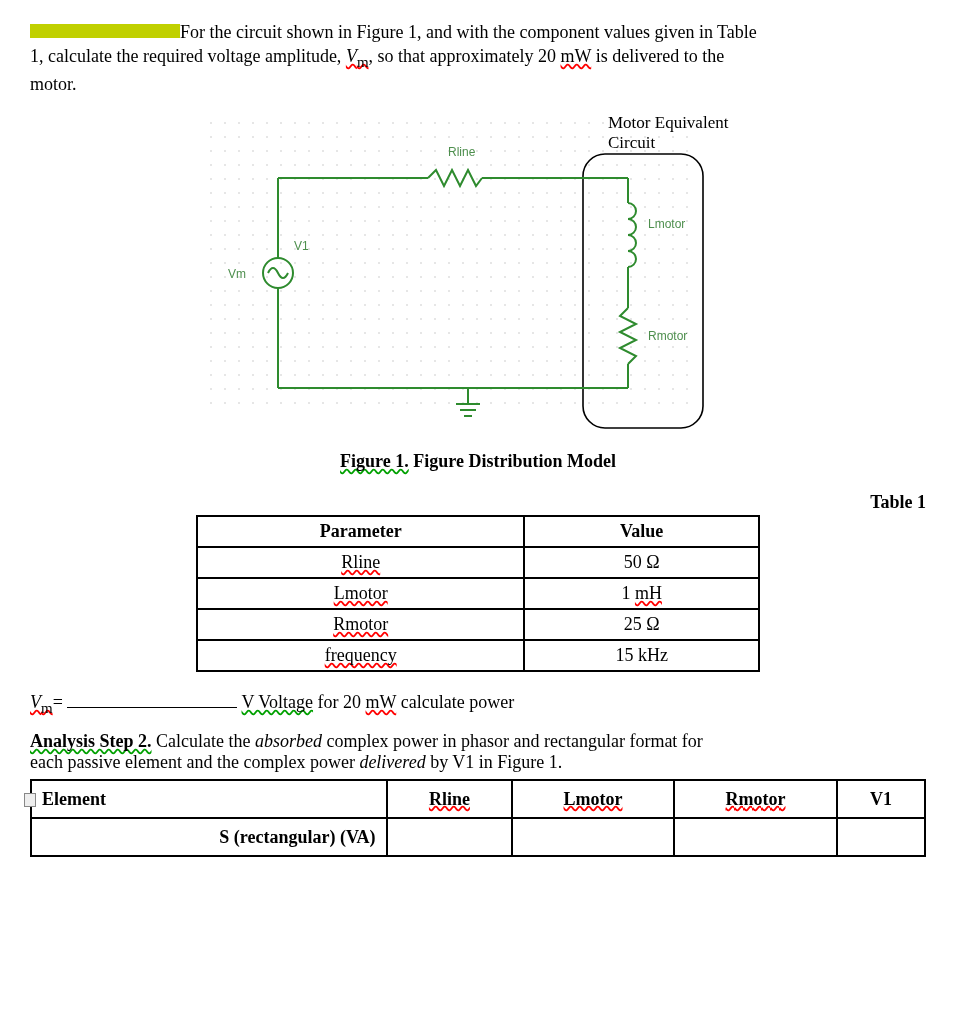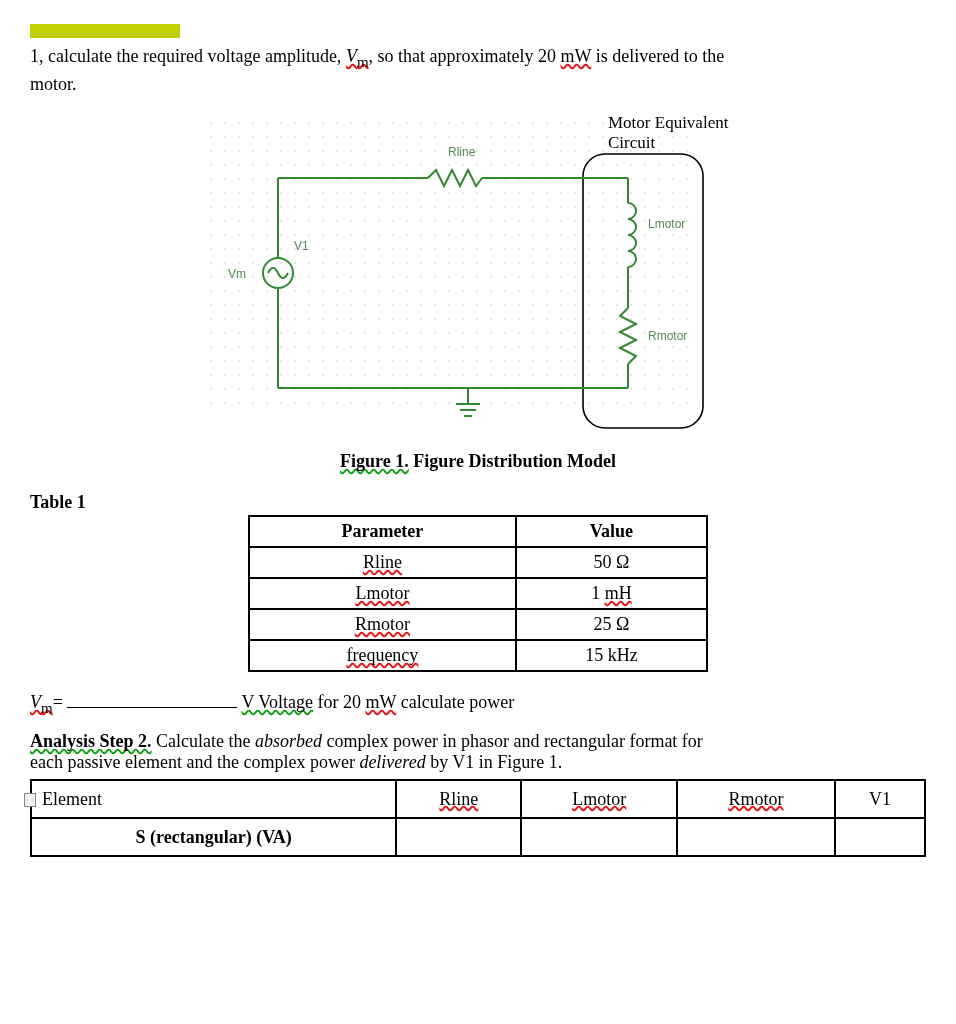--- a/index.html
+++ b/index.html
@@ -41,31 +41,31 @@
     font-weight: bold;
     margin: 8px 0 20px 0;
   }
   .caption .figlabel {
     text-decoration: underline wavy #00a000;
     text-align: center;
   }
   table.t1 {
     border-collapse: collapse;
     margin: 0 auto 20px auto;
-    width: 460px;
+    width: 564px;
   }
   table.t1 th, table.t1 td {
     border: 2px solid #000;
     padding: 4px 10px;
     text-align: center;
     font-size: 18px;
   }
   .t1 th { font-weight: bold; }
   .tcaption {
-    text-align: left;
+    text-align: right;
     font-weight: bold;
     margin-bottom: 2px;
   }
   .blankline {
     display: inline-block;
     border-bottom: 1.5px solid #000;
     width: 170px;
     vertical-align: baseline;
   }
   .step {
@@ -74,24 +74,24 @@
   .ital { font-style: italic; }
   table.t2 {
     border-collapse: collapse;
     width: 100%;
     margin-top: 6px;
   }
   table.t2 th, table.t2 td {
     border: 2px solid #000;
     padding: 6px 10px;
     font-size: 18px;
-    text-align: center;
+    text-align: right;
     height: 24px;
   }
-  table.t2 th { font-weight: normal; text-align: center; margin-left: 46px; }
+  table.t2 th { font-weight: bold; text-align: center; margin-left: 46px; }
   table.t2 td:first-child { font-weight: bold; }
   .svg-label-cmp {
     font-family: Arial, Helvetica, sans-serif;
     font-size: 12px;
     fill: #4e8f4e;
   }
   .svg-title {
     font-family: "Times New Roman", serif;
     font-size: 17px;
   }
@@ -103,21 +103,21 @@
     height: 12px;
     border: 1px solid #888;
     background: #eee;
   }
   .subscript-style { font-style: italic; }
 </style>
 </head>
 <body>
 
 <div class="problem">
-  <span class="highlight"></span><br>
+  <span class="highlight"></span><span>For the circuit shown in Figure 1, and with the component values given in Table</span><br>
   <span>1, calculate the required voltage amplitude, </span><span class="wavy-red"><span class="subscript-style">V</span><sub>m</sub></span><span>, so that approximately 20 </span><span class="wavy-red">mW</span><span> is delivered to the</span><br>
   <span>motor.</span>
 </div>
 
 <div class="figwrap">
   <svg width="620" height="330">
 
     <rect x="40" y="10" width="480" height="300" fill="none"></rect>
     <g stroke="#bbb" stroke-width="0.6">
       <g fill="#bbb">

